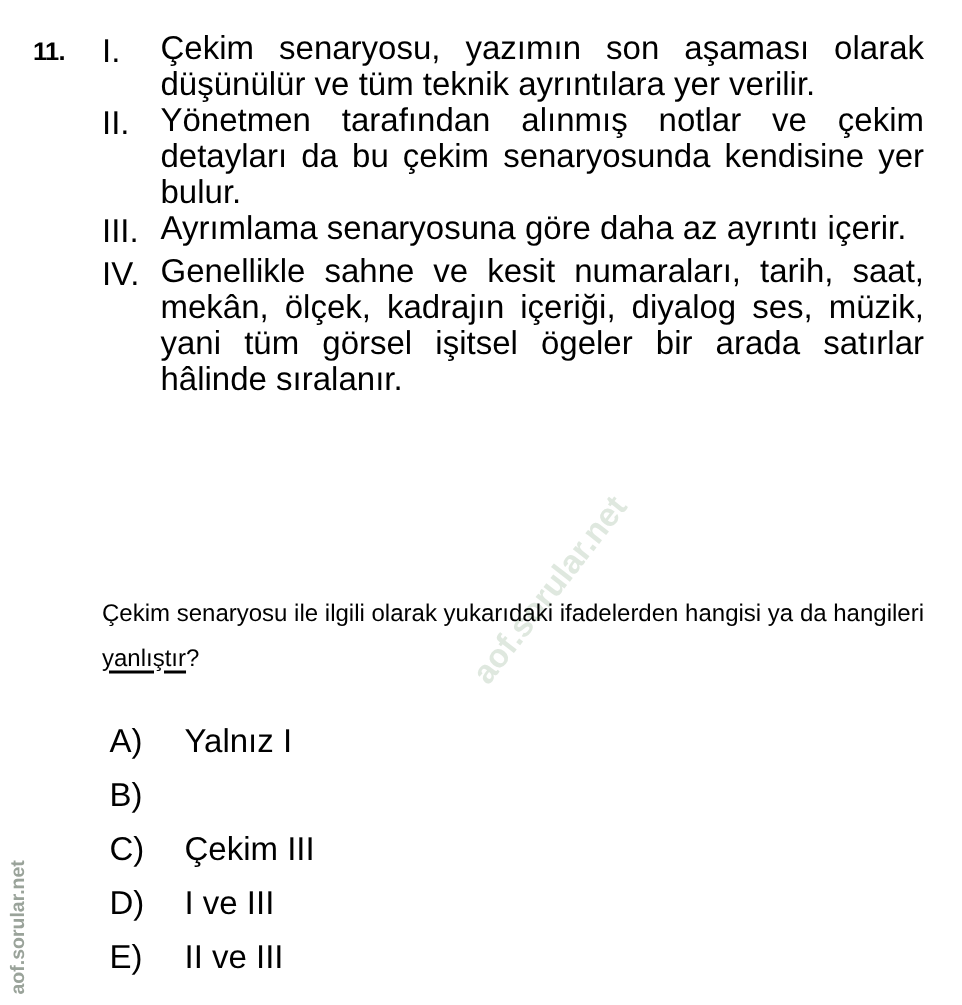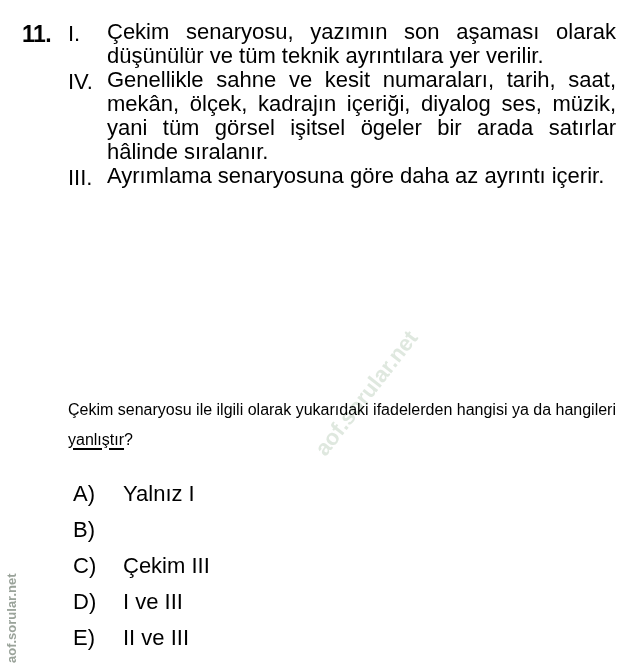--- a/index.html
+++ b/index.html
@@ -12,21 +12,21 @@
       height: 670px;
       position: relative;
       overflow: hidden;
       font-family: "Liberation Sans", sans-serif;
       color: #000000;
     }
     .qnum {
       position: absolute;
       left: 22px;
       top: 20px;
-      font-size: 23px;
+      font-size: 17px;
       font-weight: bold;
       line-height: 29px;
       letter-spacing: -0.5px;
       text-align: right;
     }
     .items {
       position: absolute;
       left: 68px;
       top: 20px;
       width: 548px;
@@ -112,26 +112,30 @@
 
 <div class="content">
   <div class="qnum">11.</div>
 
   <div class="items">
     <div class="item">
       <span class="roman">I.</span>
       <span class="itext">Çekim senaryosu, yazımın son aşaması olarak düşünülür ve tüm teknik ayrıntılara yer verilir.</span>
     </div>
     <div class="item">
-      <span class="roman">IV.</span>
-      <span class="itext">Genellikle sahne ve kesit numaraları, tarih, saat, mekân, ölçek, kadrajın içeriği, diyalog ses, müzik, yani tüm görsel işitsel ögeler bir arada satırlar hâlinde sıralanır.</span>
+      <span class="roman">II.</span>
+      <span class="itext">Yönetmen tarafından alınmış notlar ve çekim detayları da bu çekim senaryosunda kendisine yer bulur.</span>
     </div>
     <div class="item">
       <span class="roman">III.</span>
       <span class="itext">Ayrımlama senaryosuna göre daha az ayrıntı içerir.</span>
+    </div>
+    <div class="item">
+      <span class="roman">IV.</span>
+      <span class="itext">Genellikle sahne ve kesit numaraları, tarih, saat, mekân, ölçek, kadrajın içeriği, diyalog ses, müzik, yani tüm görsel işitsel ögeler bir arada satırlar hâlinde sıralanır.</span>
     </div>
   </div>
 
   <div class="stem"><span>Çekim senaryosu ile ilgili olarak yukarıdaki ifadelerden hangisi ya da hangileri </span><u>yanlıştır</u><span>?</span></div>
 
   <div class="options">
     <div class="option">
       <span class="opt-letter">A)</span>
       <span>Yalnız I</span>
     </div>

